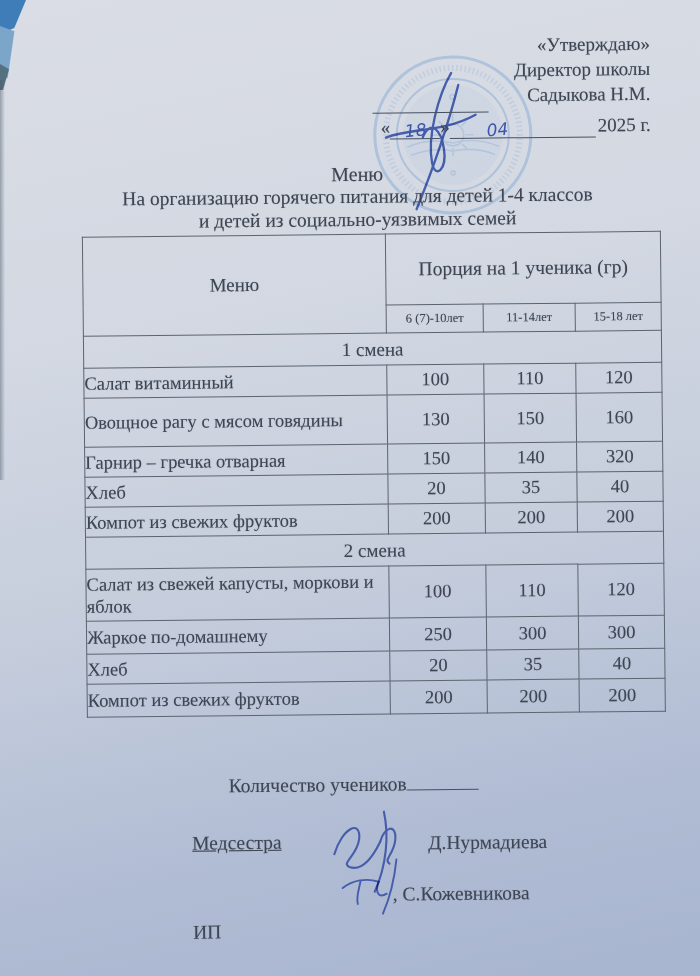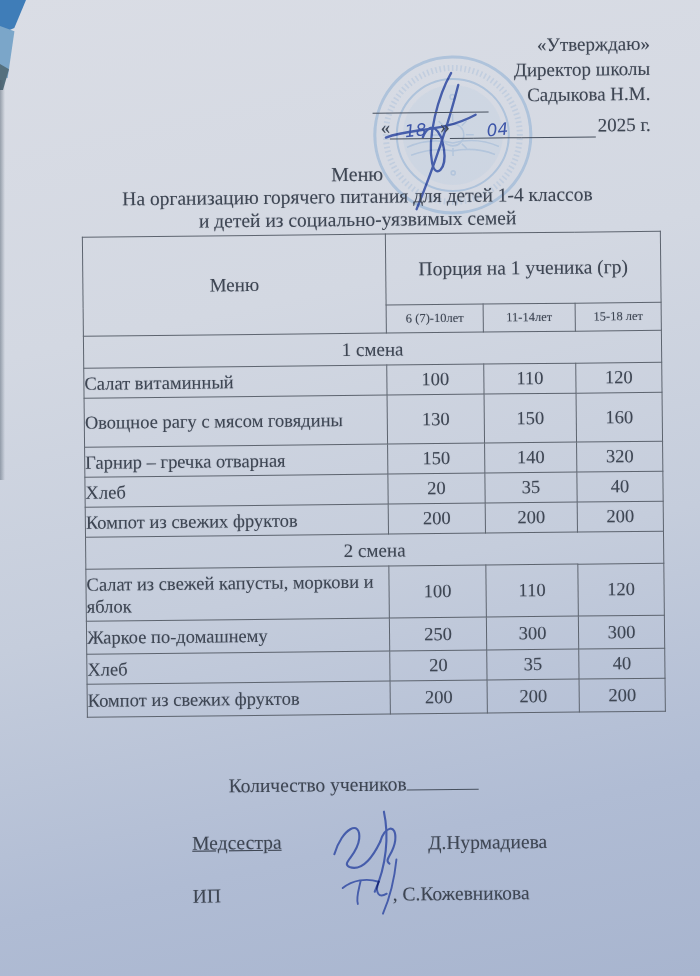--- a/index.html
+++ b/index.html
@@ -85,21 +85,21 @@
   tr.r48 td{height:49px;}
   tr.r52 td{height:52px;}
   tr.r33 td{height:33px;}
 
   
   .students{position:absolute;top:772px;left:0;right:0;text-align:center;font-size:19.5px;}
   .students .uline{display:inline-block;width:72px;border-bottom:1.7px solid #47505e;height:19px;}
   .flabel{position:absolute;font-size:19.5px;}
   .nurse-label{left:188px;top:831px;text-decoration:underline;}
   .nurse-name{left:424px;top:833px;}
-  .ip-label{left:188px;top:884px;}
+  .ip-label{left:188px;top:920px;}
   .ip-name{left:388px;top:884px;}
 </style>
 </head>
 <body>
 
 <div class="photo">
   <div class="bg-corner-dark"></div>
   <div class="bg-corner-mid"></div>
   <div class="bg-corner-slate"></div>
   <div class="edge-shadow"></div>

